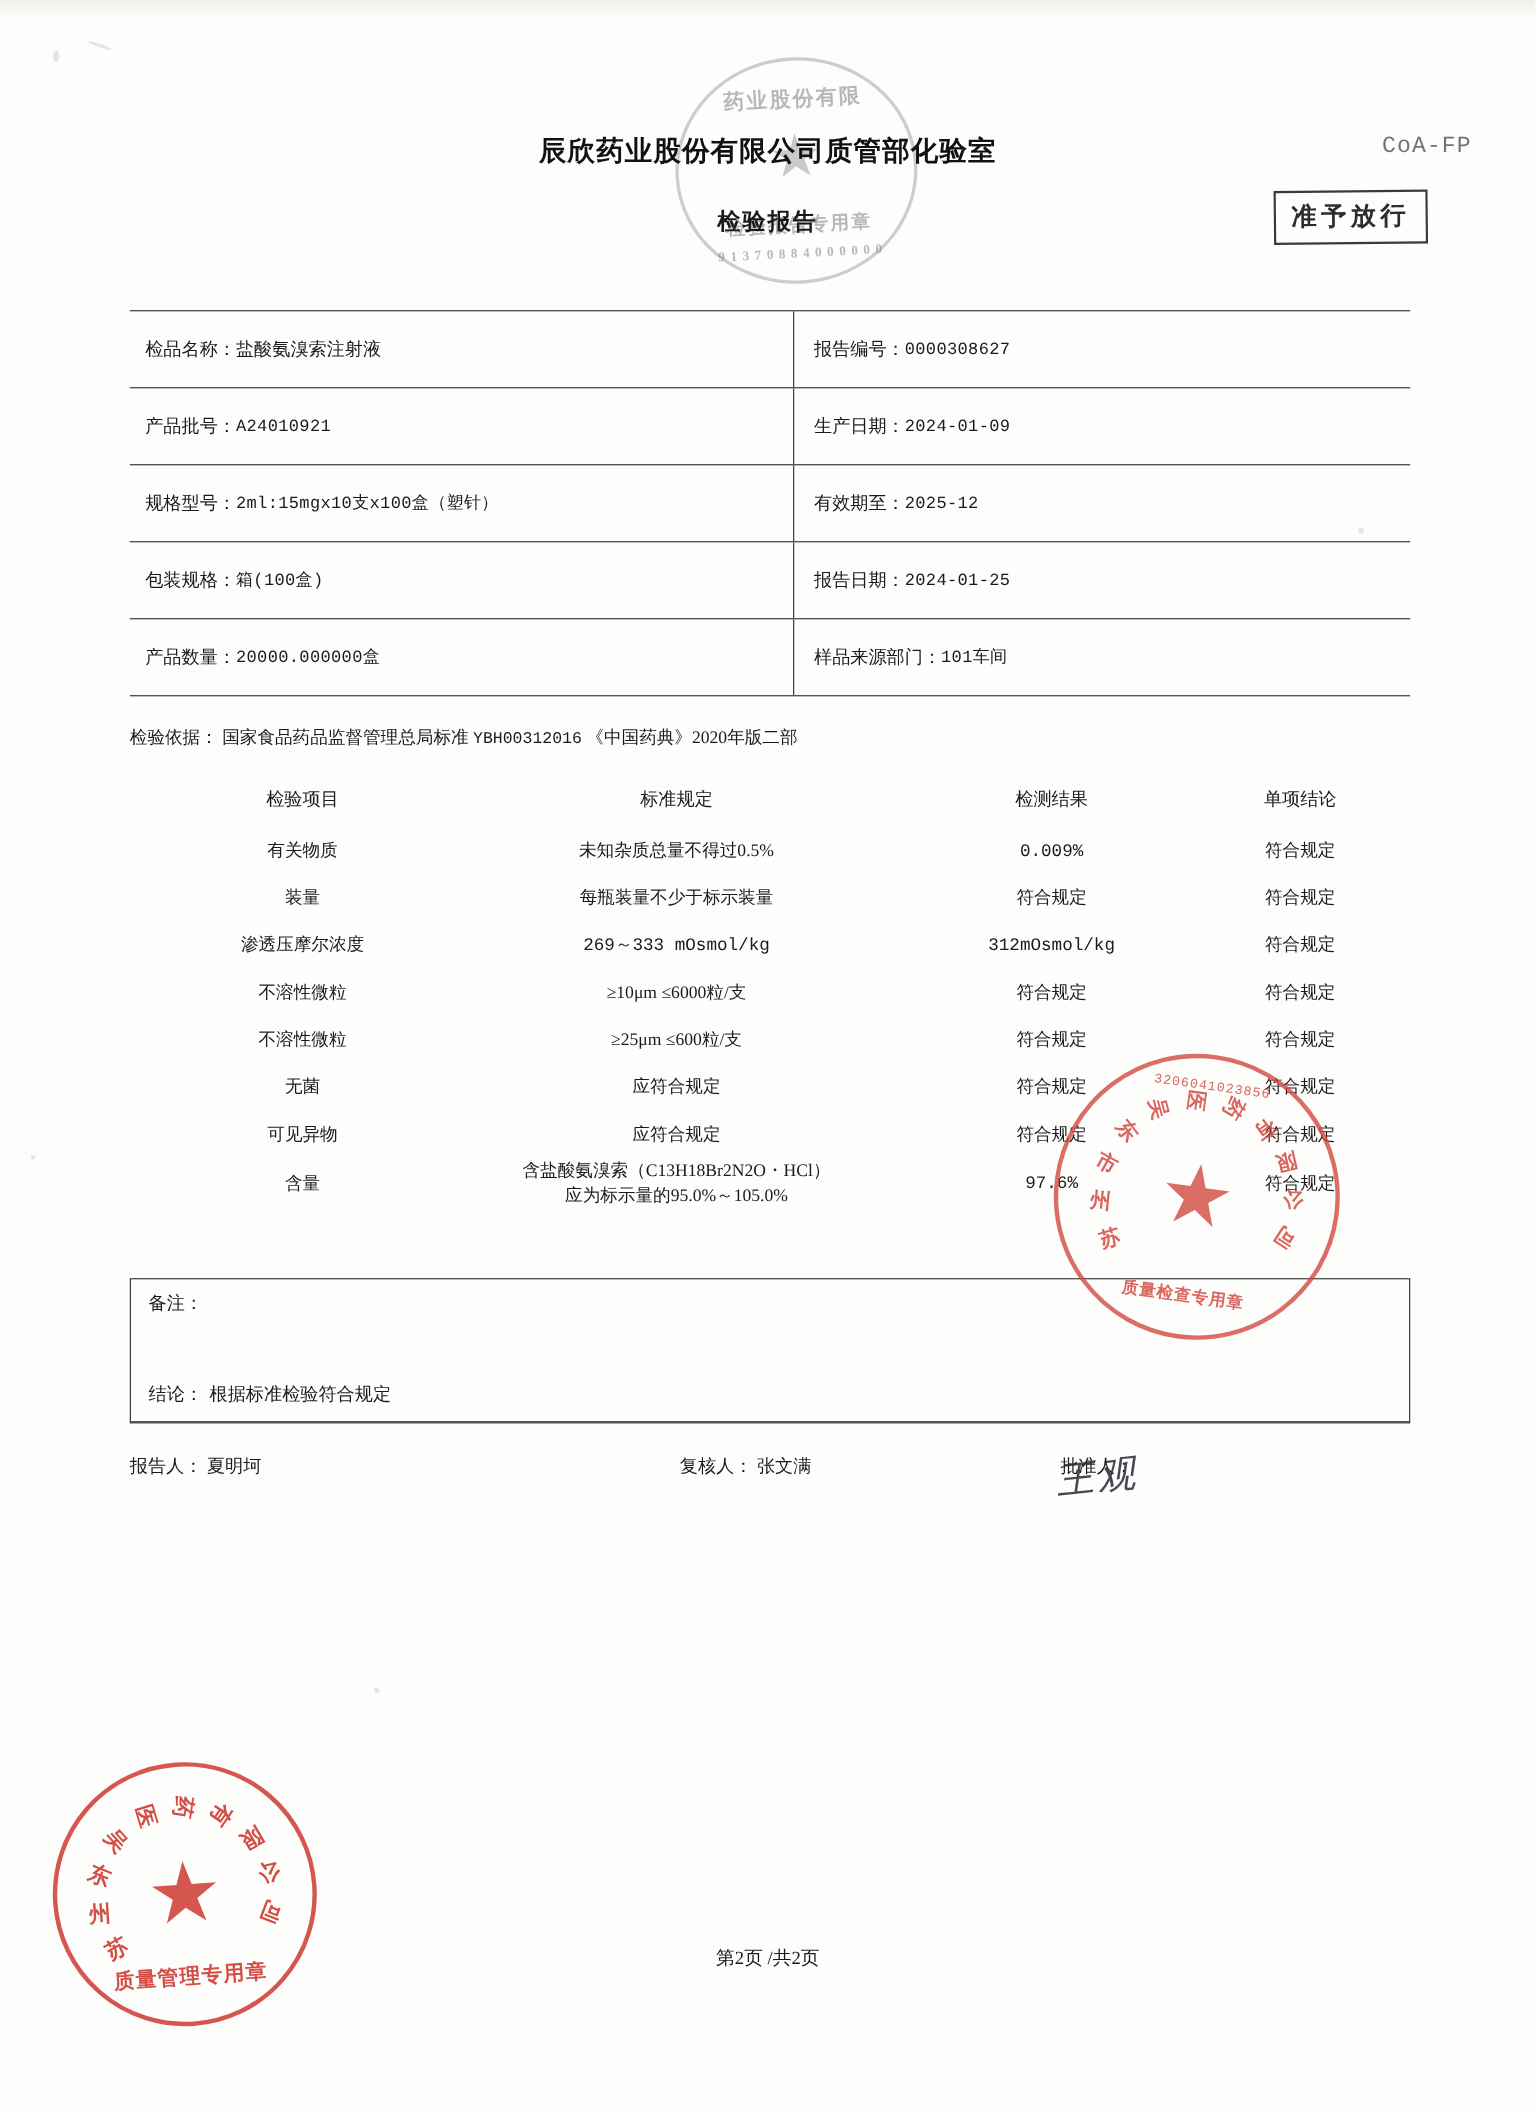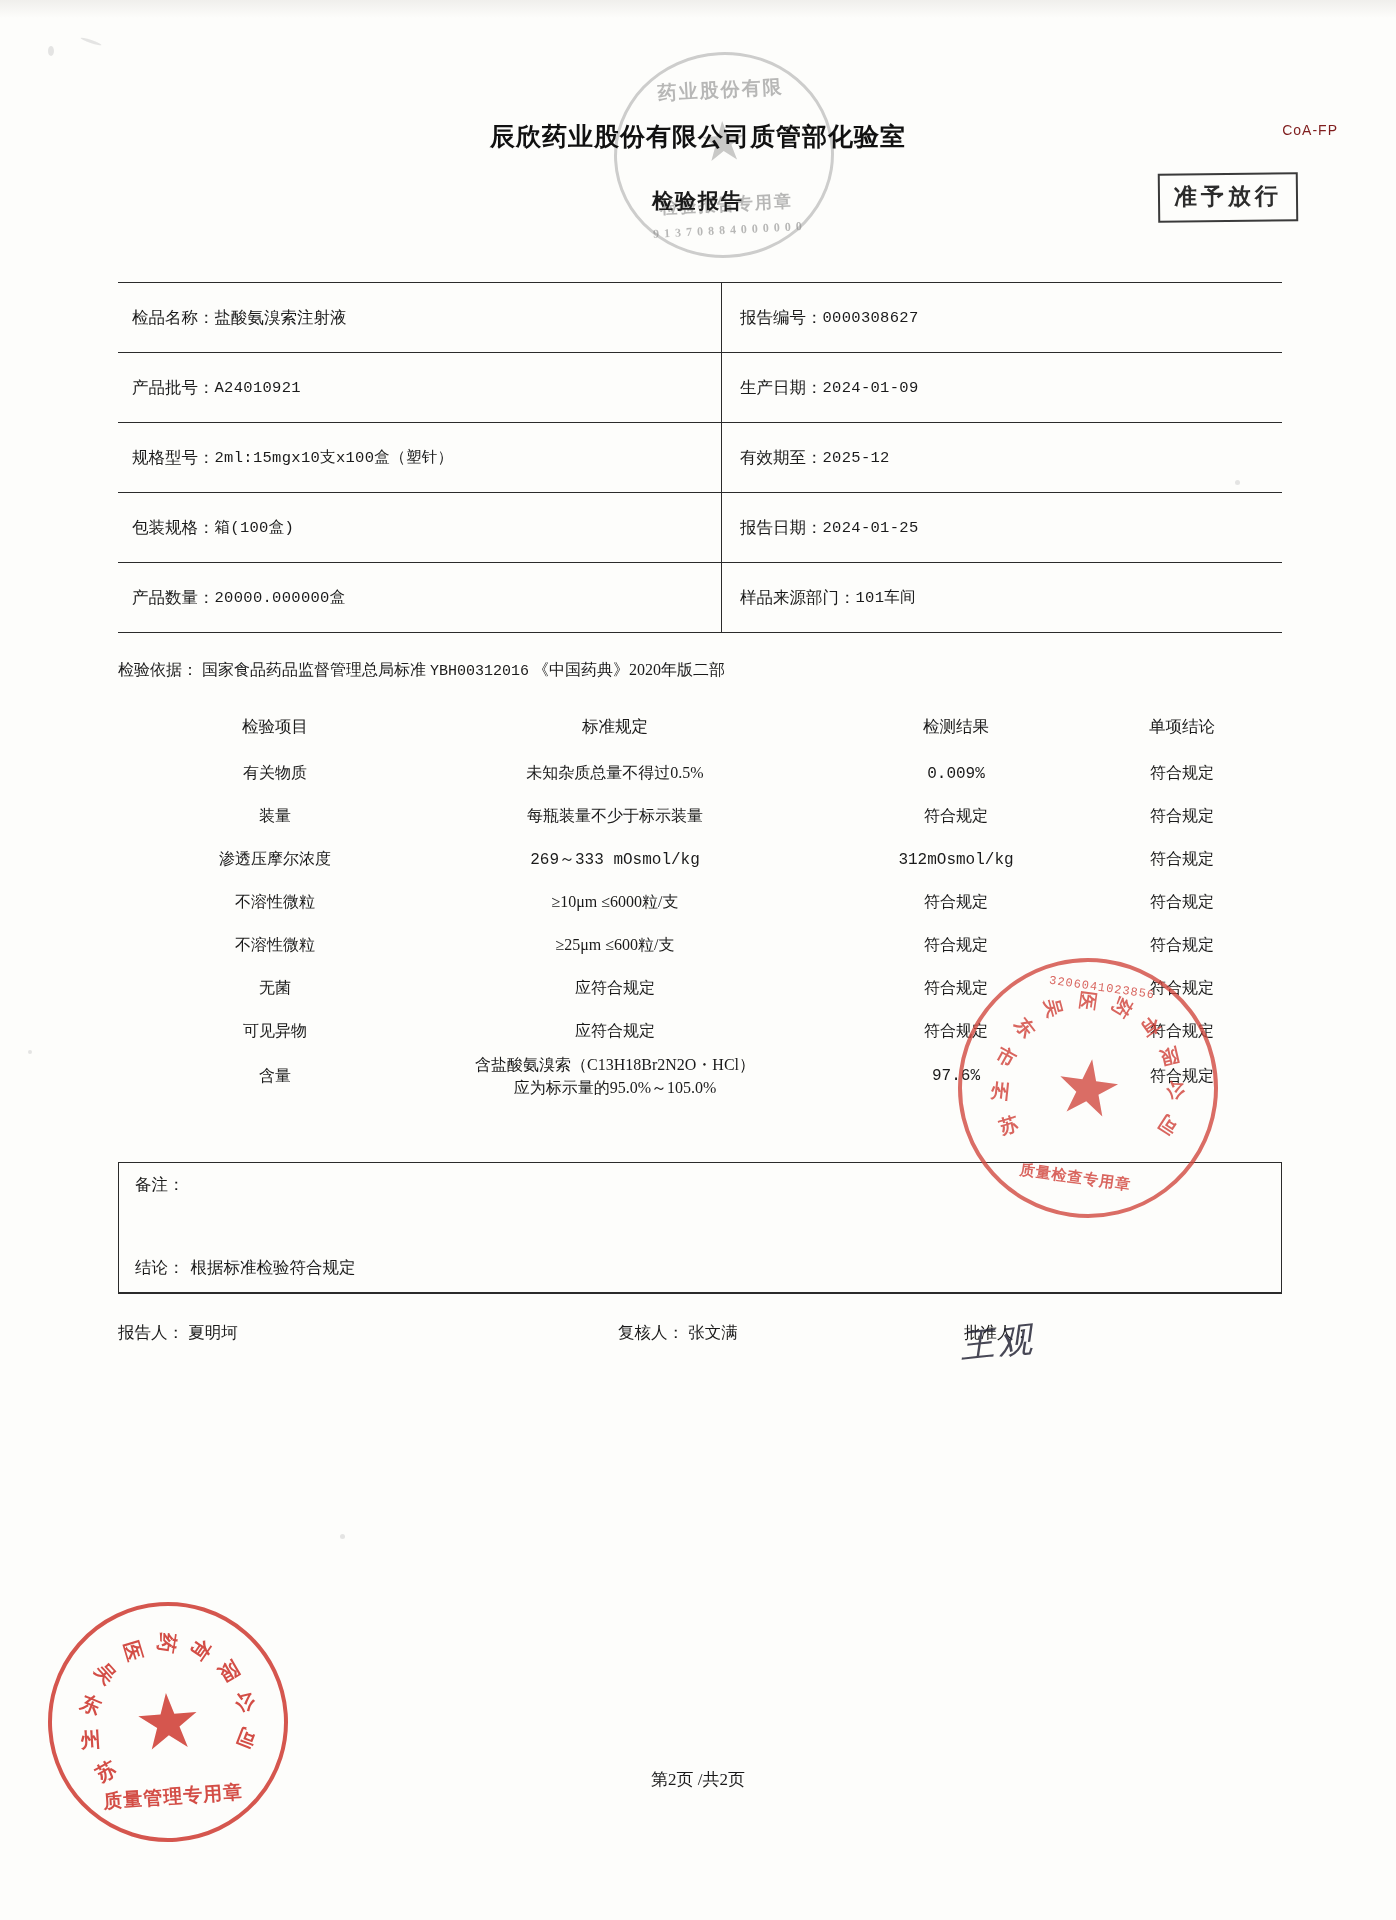--- a/index.html
+++ b/index.html
@@ -44,24 +44,24 @@
   .report-title {
     margin-top: 34px;
     font-size: 21px;
     font-weight: bold;
     letter-spacing: 2px;
   }
   .coa-code {
     position: absolute;
     right: 58px;
     top: 122px;
-    font-family: Liberation Sans, sans-serif;
-    font-size: 14px;
+    font-family: Liberation Mono, monospace;
+    font-size: 21px;
     letter-spacing: 1px;
-    color: #7f1d1d;
+    color: #737373;
   }
   .release-stamp {
     position: absolute;
     right: 98px;
     top: 173px;
     border: 2px solid #3a3a3a;
     padding: 6px 14px 8px;
     font-size: 23px;
     font-weight: bold;
     letter-spacing: 4px;

